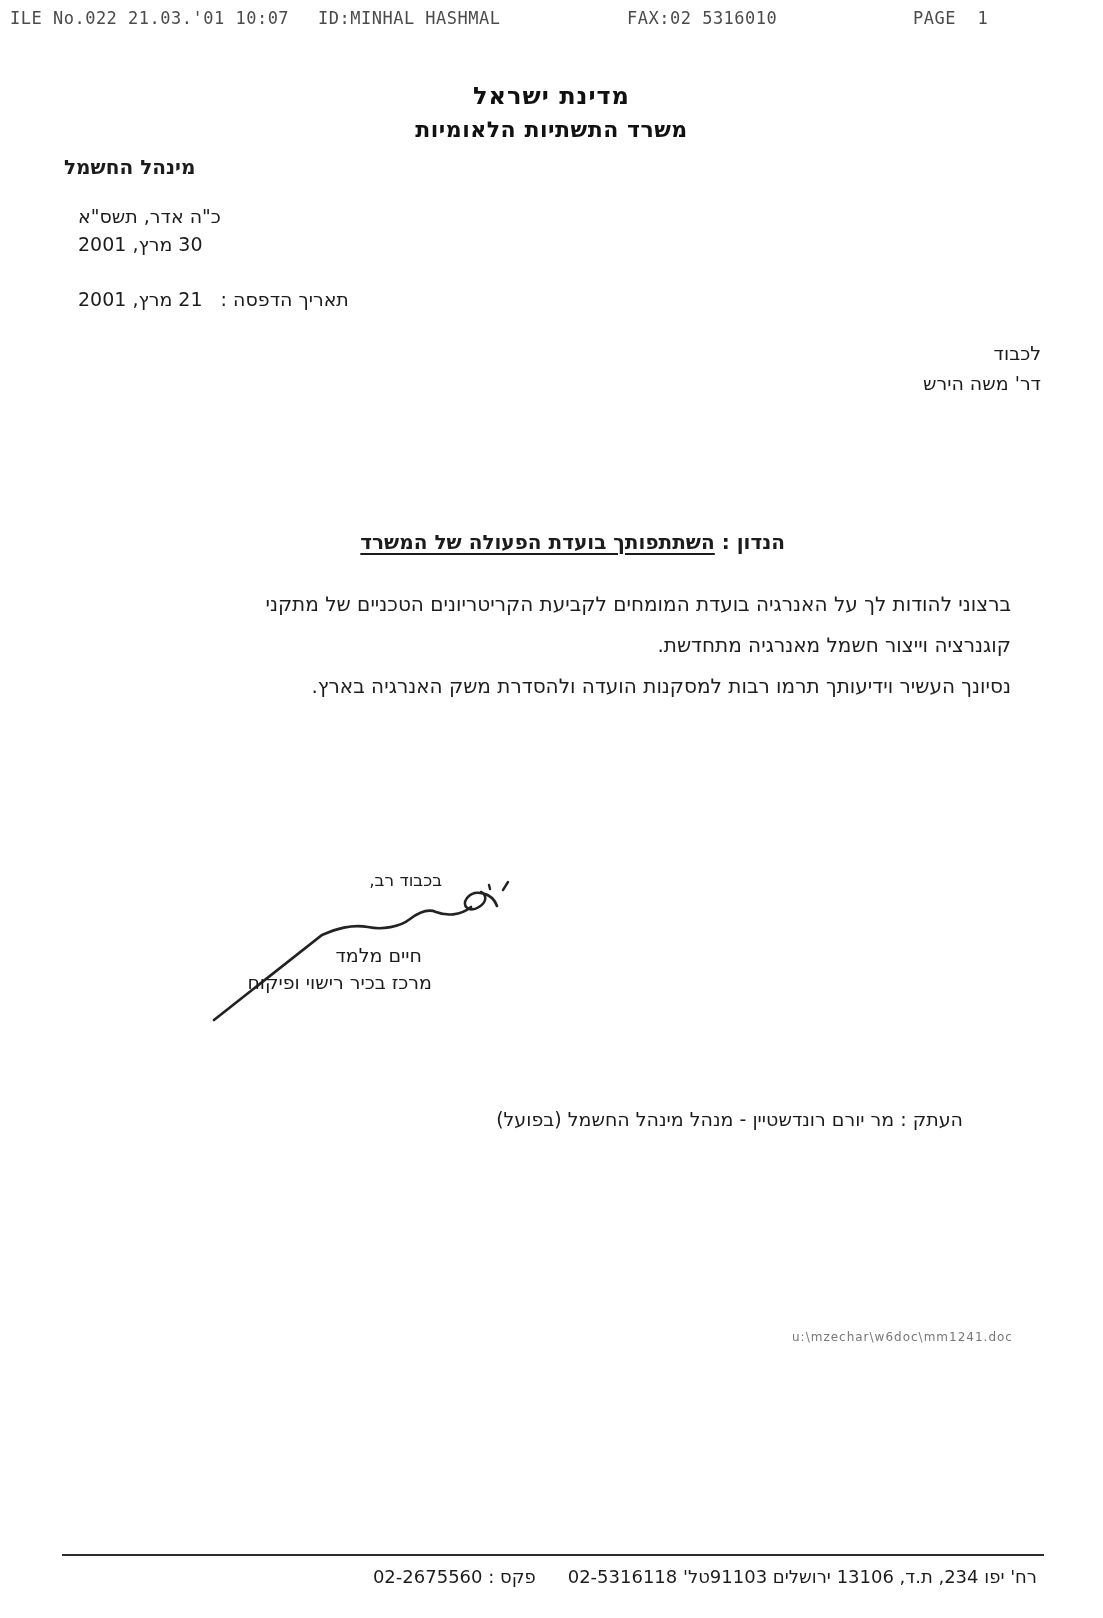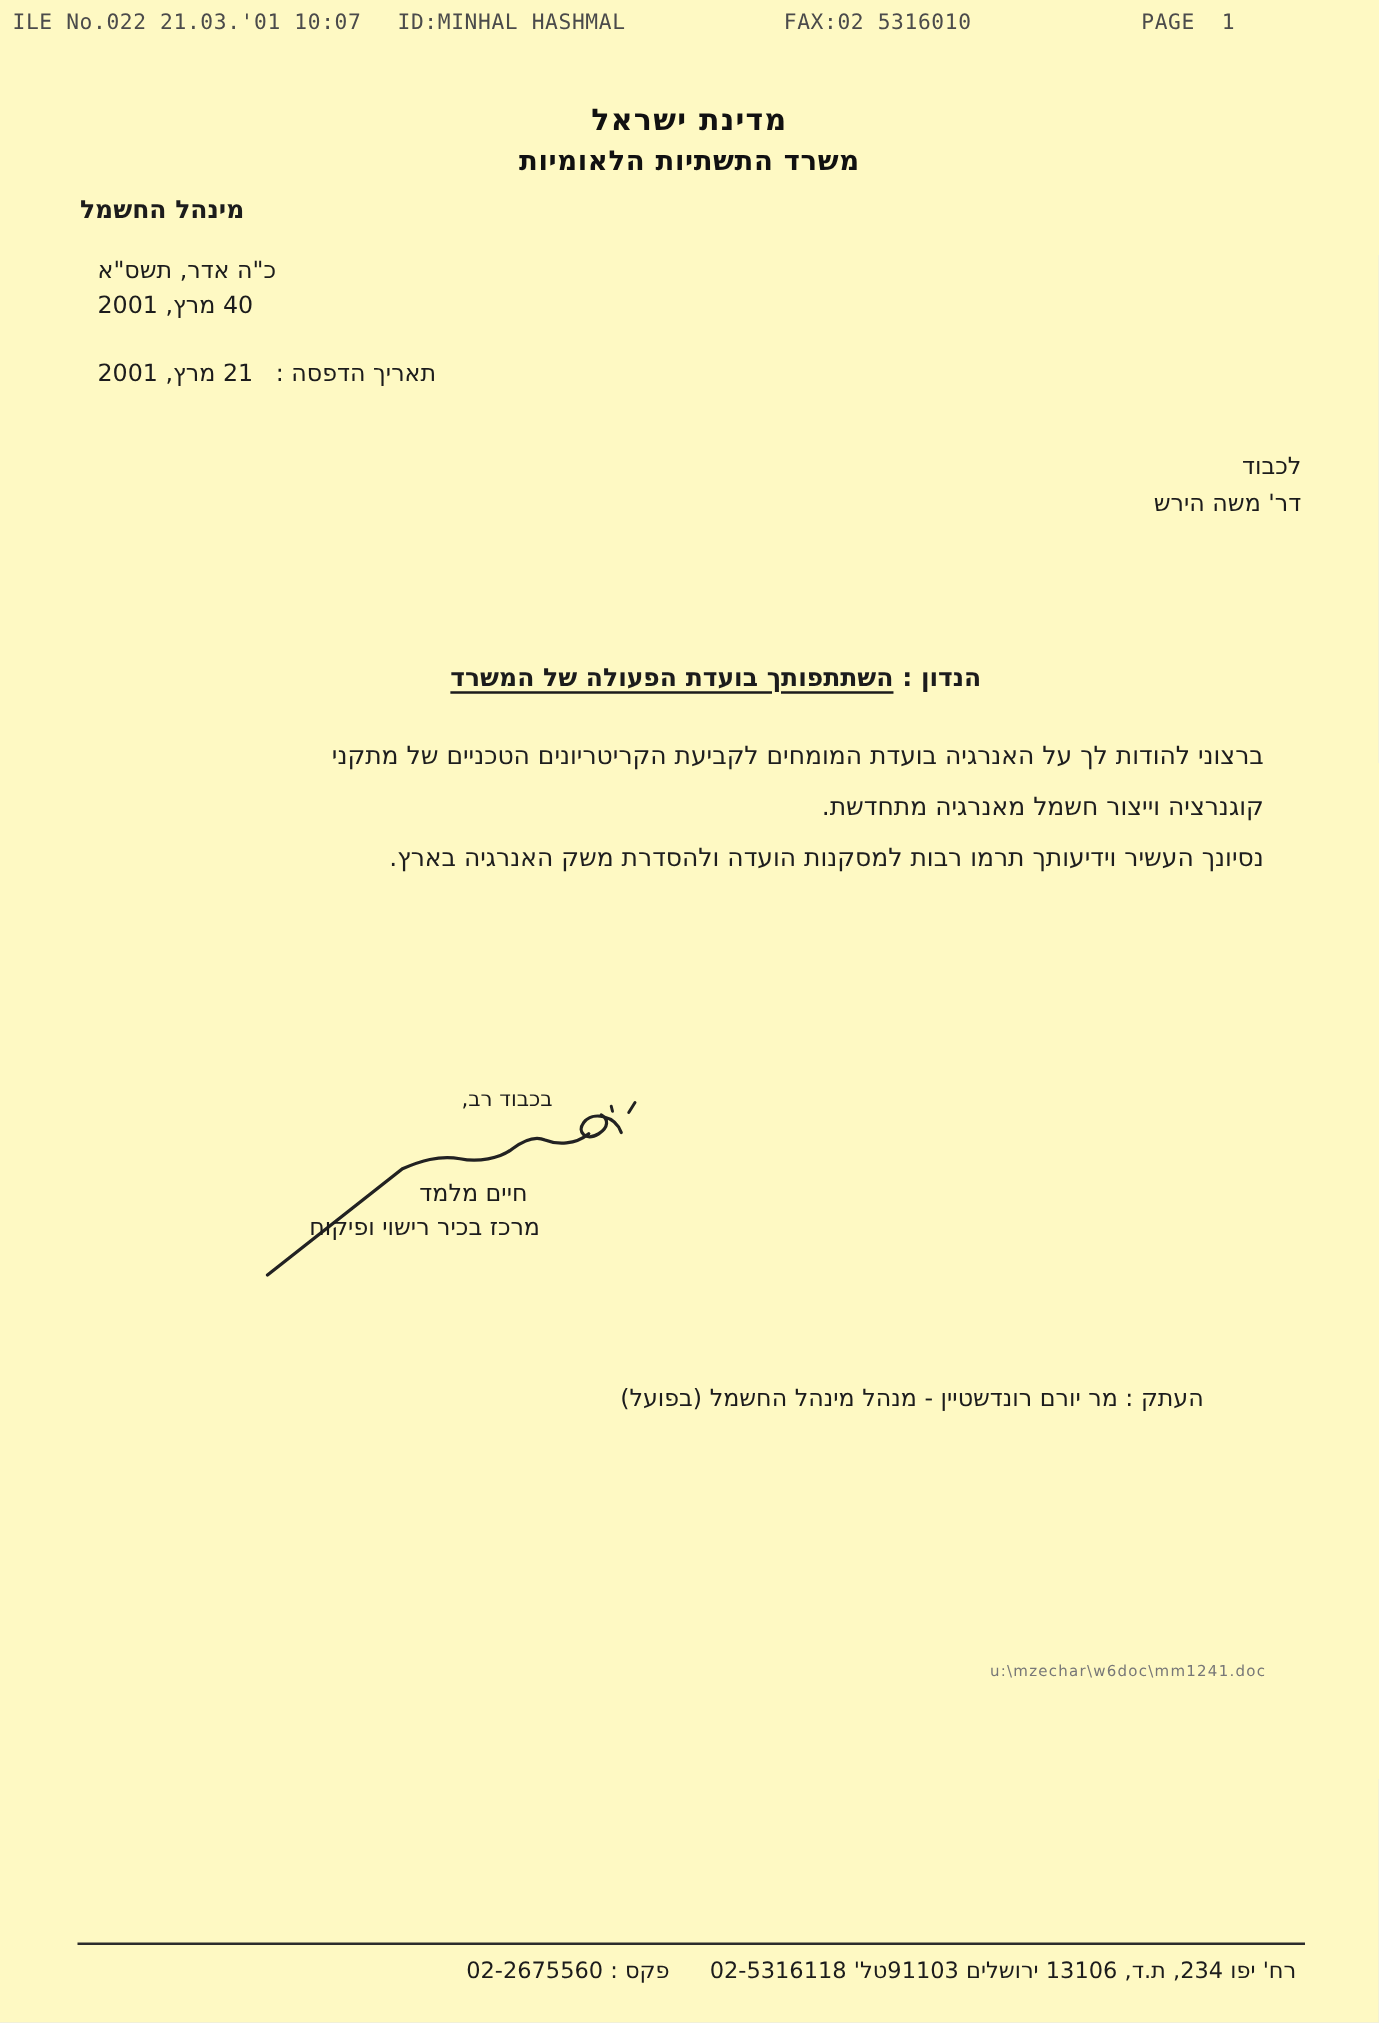--- a/index.html
+++ b/index.html
@@ -1,20 +1,20 @@
 <!DOCTYPE html>
 <html lang="he"><head>
 <meta charset="utf-8">
 <style>
   html,body{margin:0;padding:0;background:#e8e8e8;}
   .page{
     position:relative;
     width:1103px;height:1618px;
     margin:0 auto;
-    background:#fef9c3;
+    background:#ffffff;
     font-family:"DejaVu Sans",sans-serif;
     color:#1c1c1c;
     overflow:hidden;
   }
   
   .fax-header span{
     position:absolute;top:8px;
     font-family:"DejaVu Sans Mono",monospace;
     font-size:17px;color:#4b4b4b;letter-spacing:.5px;white-space:pre;
   }
@@ -29,21 +29,21 @@
   .lh-ministry{font-size:22px;font-weight:bold;color:#111;margin-top:7px;letter-spacing:.5px;}
   .division{position:absolute;top:155px;left:64px;font-size:20px;font-weight:bold;direction:rtl;}
 
   
   .heb-date{position:absolute;top:205px;left:78px;font-size:19px;direction:rtl;}
   .greg-date{position:absolute;top:233px;left:78px;font-size:19px;direction:rtl;}
   .print-date{position:absolute;top:288px;left:78px;font-size:19px;direction:rtl;}
   .print-date .val{margin-right:12px;}
 
   
-  .addressee{position:absolute;top:358px;right:62px;text-align:right;direction:rtl;font-size:19px;line-height:30px;}
+  .addressee{position:absolute;top:338px;right:62px;text-align:right;direction:rtl;font-size:19px;line-height:30px;}
 
   
   .subject{position:absolute;top:530px;right:318px;direction:rtl;font-size:20px;font-weight:bold;white-space:nowrap;}
   .subject .u{text-decoration:underline;text-underline-offset:4px;text-decoration-thickness:2px;}
 
   
   .body-line{position:absolute;right:92px;direction:rtl;font-size:20px;white-space:nowrap;color:#1e1e1e;}
   .bl1{top:592px;}
   .bl2{top:633px;}
   .bl3{top:674px;}
@@ -79,21 +79,21 @@
     <span class="fx-page">PAGE  1</span>
   </div>
 
   <div class="letterhead">
     <div class="lh-state">מדינת ישראל</div>
     <div class="lh-ministry">משרד התשתיות הלאומיות</div>
   </div>
   <div class="division">מינהל החשמל</div>
 
   <div class="heb-date">כ"ה אדר, תשס"א</div>
-  <div class="greg-date">40 מרץ, 2001</div>
+  <div class="greg-date">30 מרץ, 2001</div>
   <div class="print-date">
     <span>תאריך הדפסה :</span>
     <span class="val">21 מרץ, 2001</span>
   </div>
 
   <div class="addressee">
     <div>לכבוד</div>
     <div>דר' משה הירש</div>
   </div>
 

